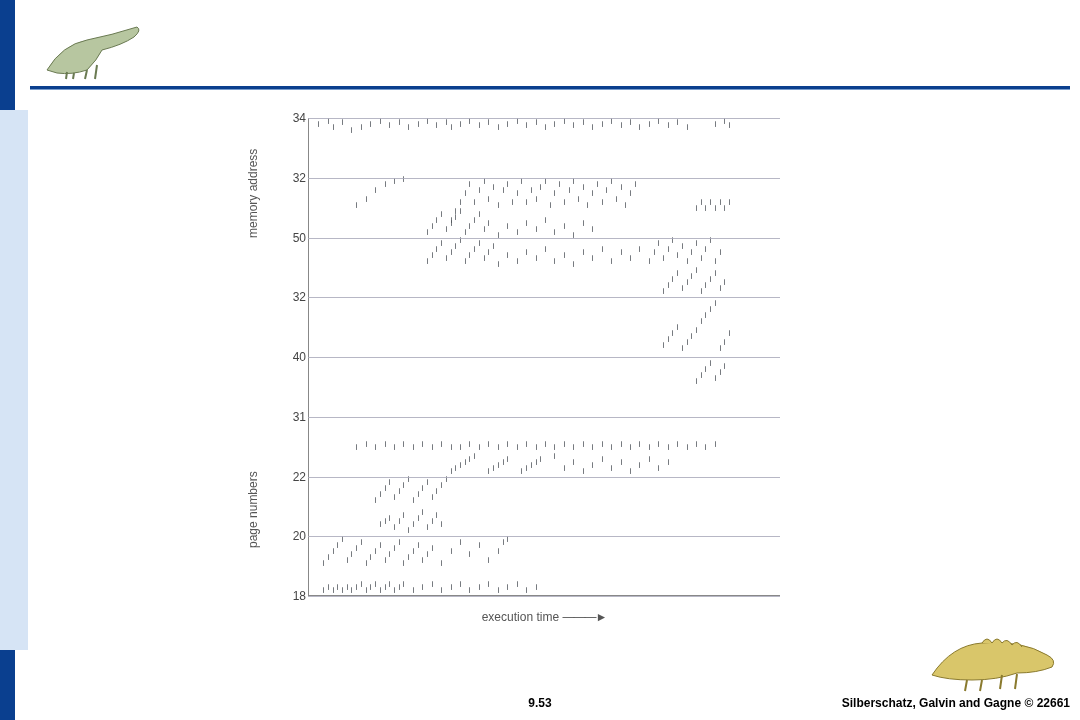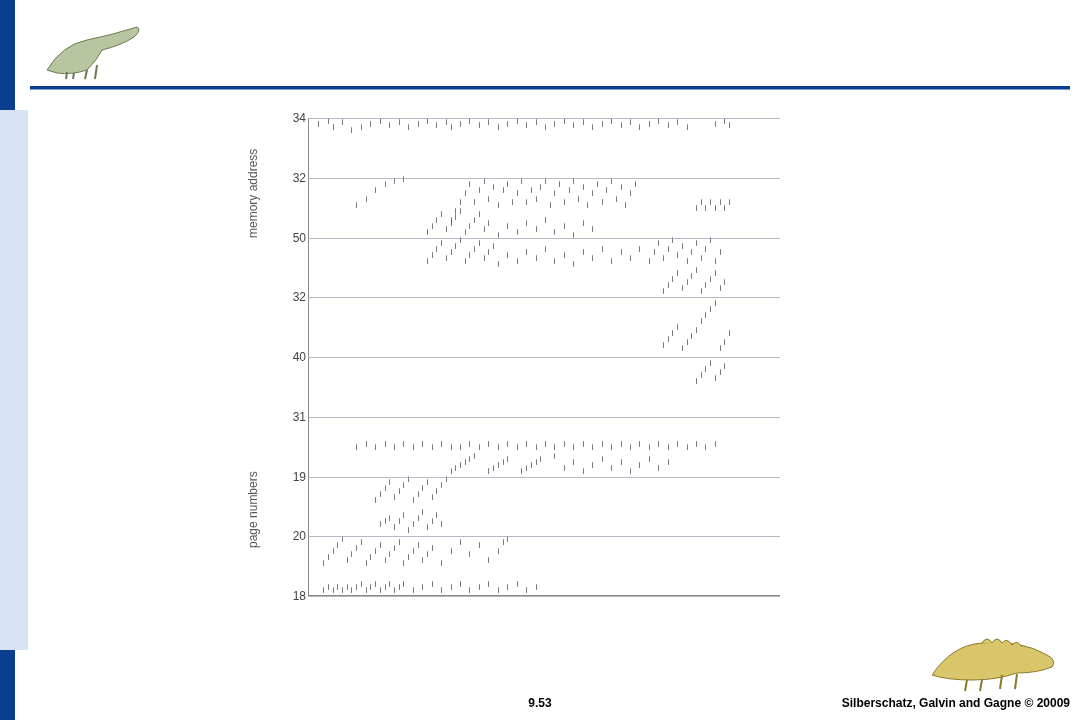--- a/index.html
+++ b/index.html
@@ -421,25 +421,29 @@
         <div class="scatter" style="left: 151.04px; top: 463.05px;"></div>
         <div class="scatter" style="left: 160.48px; top: 469.025px;"></div>
         <div class="scatter" style="left: 169.92px; top: 466.037px;"></div>
         <div class="scatter" style="left: 179.36px; top: 463.05px;"></div>
         <div class="scatter" style="left: 188.8px; top: 469.025px;"></div>
         <div class="scatter" style="left: 198.24px; top: 466.037px;"></div>
         <div class="scatter" style="left: 207.68px; top: 463.05px;"></div>
         <div class="scatter" style="left: 217.12px; top: 469.025px;"></div>
         <div class="scatter" style="left: 226.56px; top: 466.037px;"></div>
       </div>
+    <div class="xlabel">
+      <span>execution time</span>
+      <span class="arrow"> ———►</span>
+    </div>
   <div class="ytick" style="top: 471px;">18</div>
       <div class="ytick-line" style="top: 478px;"></div>
       <div class="ytick" style="top: 411.25px;">20</div>
       <div class="ytick-line" style="top: 418.25px;"></div>
-      <div class="ytick" style="top: 351.5px;">19</div>
+      <div class="ytick" style="top: 351.5px;">22</div>
       <div class="ytick-line" style="top: 358.5px;"></div>
       <div class="ytick" style="top: 291.75px;">31</div>
       <div class="ytick-line" style="top: 298.75px;"></div>
       <div class="ytick" style="top: 232px;">40</div>
       <div class="ytick-line" style="top: 239px;"></div>
       <div class="ytick" style="top: 172.25px;">32</div>
       <div class="ytick-line" style="top: 179.25px;"></div>
       <div class="ytick" style="top: 112.5px;">50</div>
       <div class="ytick-line" style="top: 119.5px;"></div>
       <div class="ytick" style="top: 52.75px;">32</div>
@@ -449,16 +453,16 @@
     </div>
 
   <svg class="dino-b" viewBox="0 0 135 70">
     <path d="M5 50 Q25 20 55 18 Q95 15 120 30 Q130 35 125 42 Q110 48 90 48 Q70 55 45 55 Q20 55 5 50 Z" fill="#d9c66a" stroke="#8a7a2e" stroke-width="1"></path>
     <path d="M55 18 Q60 10 65 18 Q70 10 75 18 Q80 12 85 20 Q90 14 95 22" fill="#d9c66a" stroke="#8a7a2e" stroke-width="1"></path>
     <path d="M40 55 L38 66 M55 55 L53 66 M75 50 L73 64 M90 49 L88 64" stroke="#8a7a2e" stroke-width="2"></path>
   </svg>
 
   <div class="footer">
     <span class="fc">9.53</span>
-    <span class="fr">Silberschatz, Galvin and Gagne © 20009</span>
+    <span class="fr">Silberschatz, Galvin and Gagne © 22661</span>
   </div>
 
 </div>
 
 </body></html>

